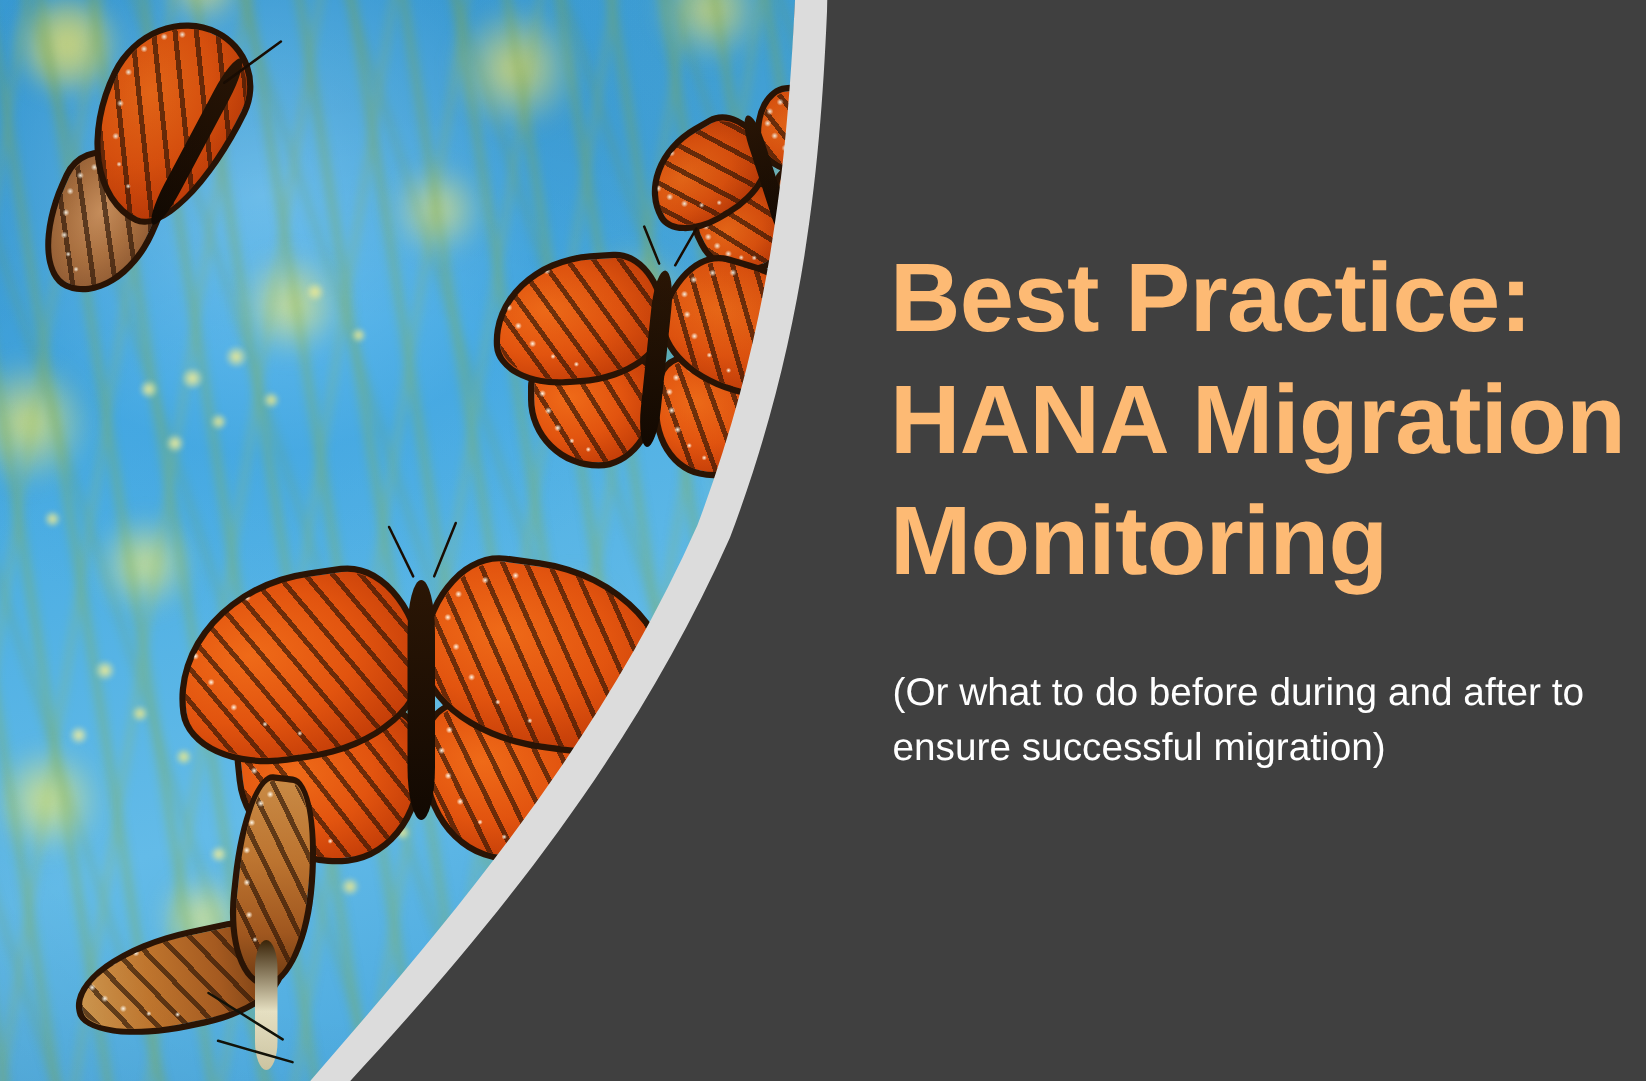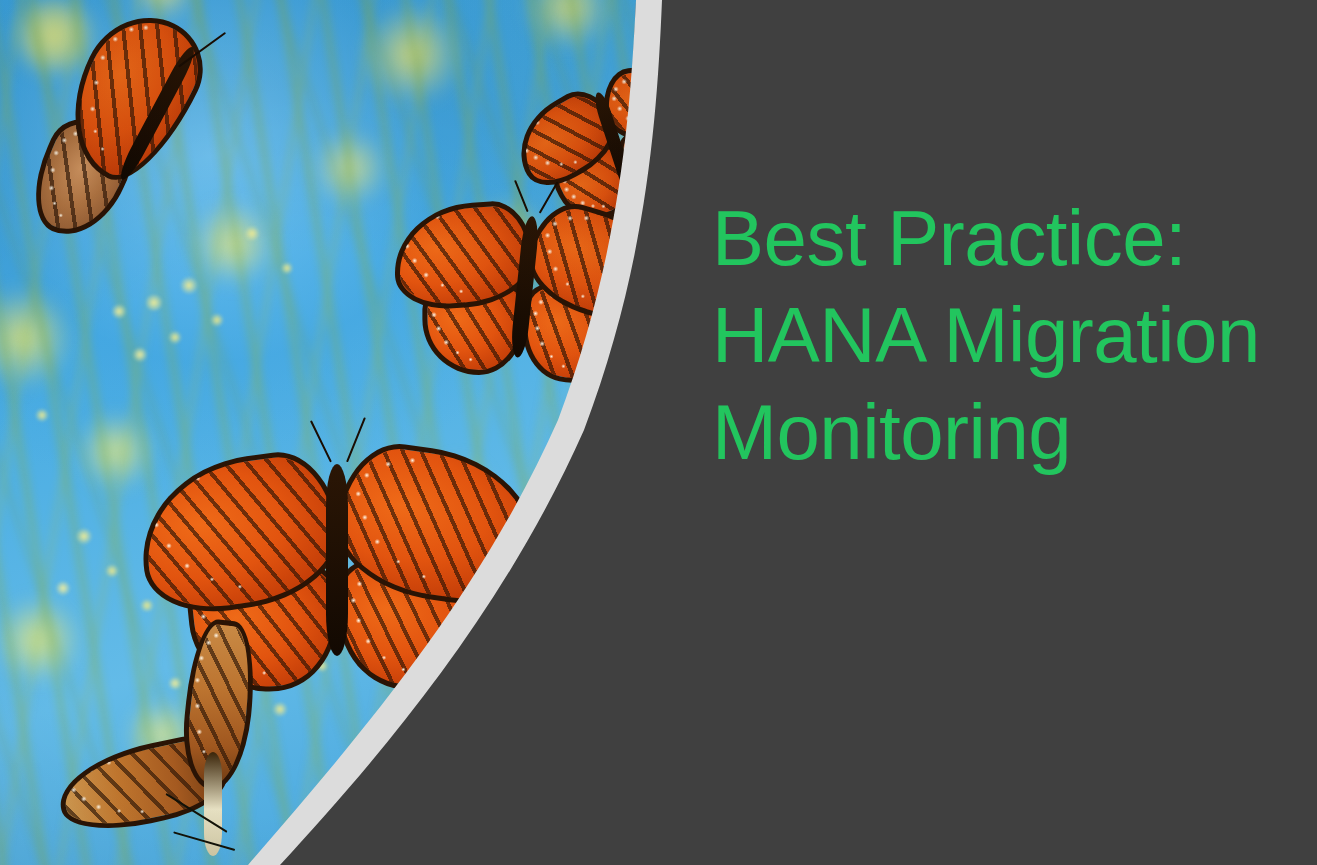--- a/index.html
+++ b/index.html
@@ -232,24 +232,24 @@
   #text-panel {
     position: absolute;
     left: 660px; top: 0;
     width: 657px; height: 865px;
   }
   #title {
     position: absolute;
     left: 52px;
     top: 190px;
     width: 600px;
-    color: #22c55e;
+    color: #fdba74;
     font-size: 78px;
     line-height: 97px;
-    font-weight: 400;
+    font-weight: 700;
     letter-spacing: -0.5px;
     white-space: pre-line;
   }
   #subtitle {
     position: absolute;
     left: 54px;
     top: 532px;
     width: 560px;
     color: #ffffff;
     font-size: 31px;
@@ -345,15 +345,16 @@
 
     <div id="photo-soften"></div>
   </div>
 
   <div id="curve-band"></div>
 
   <div id="text-panel">
     <div id="title">Best Practice:
 HANA Migration
 Monitoring</div>
+    <div id="subtitle">(Or what to do before during and after  to ensure successful migration)</div>
   </div>
 
 </div>
 
 </body></html>

